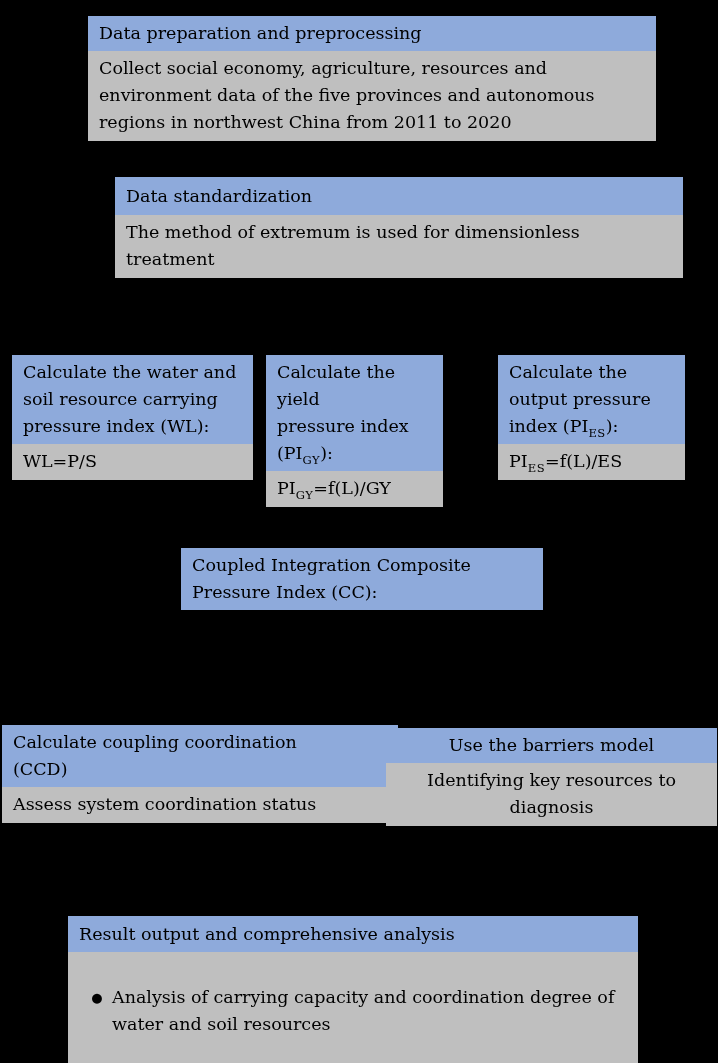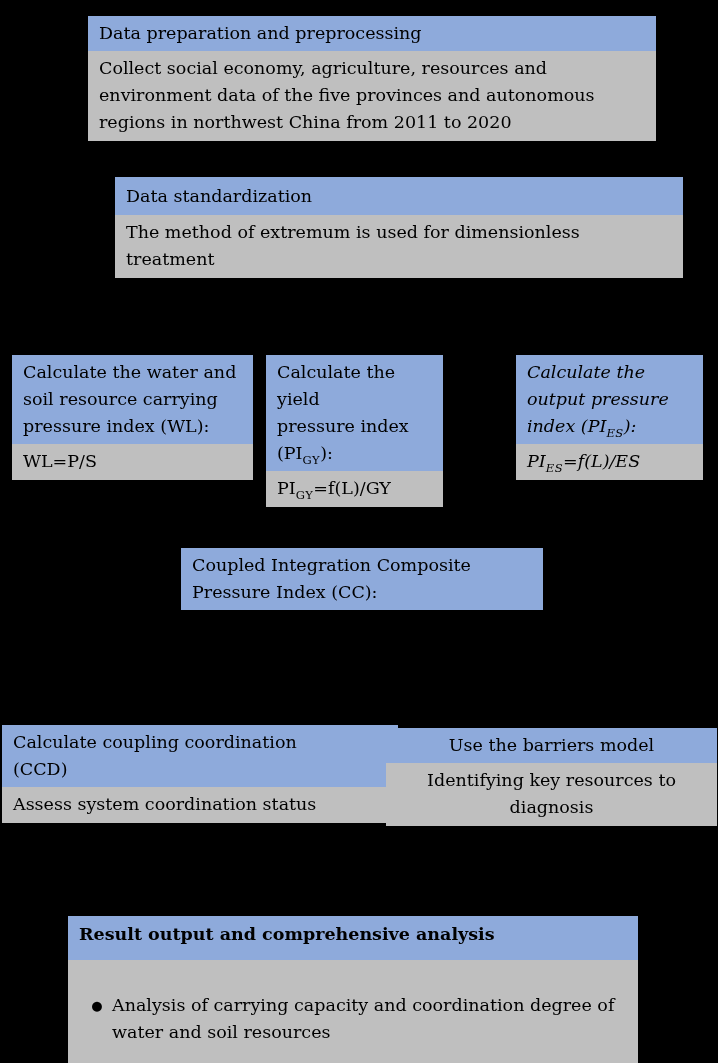--- a/index.html
+++ b/index.html
@@ -66,21 +66,21 @@
     <div class="bd">WL=P/S</div>
   </div>
 
   <div class="box" style="left:266px;top:355px;width:177px;">
     <div class="hd">Calculate the yield
 pressure index
 (PI<sub>GY</sub>):</div>
     <div class="bd">PI<sub>GY</sub>=f(L)/GY</div>
   </div>
 
-  <div class="box" style="left:516px;top:355px;width:187px;font-style:italic;">
+  <div class="box" style="left:498px;top:355px;width:187px;">
     <div class="hd">Calculate the
 output pressure
 index (PI<sub>ES</sub>):</div>
     <div class="bd">PI<sub>ES</sub>=f(L)/ES</div>
   </div>
 
   <div class="box" style="left:181px;top:548px;width:362px;border-radius:20px;">
     <div class="hd">Coupled Integration Composite
 Pressure Index (CC):</div>
   </div>
@@ -91,21 +91,21 @@
     <div class="bd">Assess system coordination status</div>
   </div>
 
   <div class="box" style="left:386px;top:728px;width:331px;text-align:center;">
     <div class="hd">Use the barriers model</div>
     <div class="bd">Identifying key resources to
 diagnosis</div>
   </div>
 
   <div class="box" style="left:68px;top:916px;width:570px;">
-    <div class="hd" style="padding-top:5px;padding-bottom:12px;font-weight:bold;">Result output and comprehensive analysis</div>
+    <div class="hd" style="padding-top:5px;padding-bottom:4px;">Result output and comprehensive analysis</div>
     <div class="bd bullets">
       <div class="bullet">
         <span class="dot">●</span>
         <span class="btxt">Analysis of carrying capacity and coordination degree of
 water and soil resources</span>
       </div>
       
     </div>
   </div>
 

